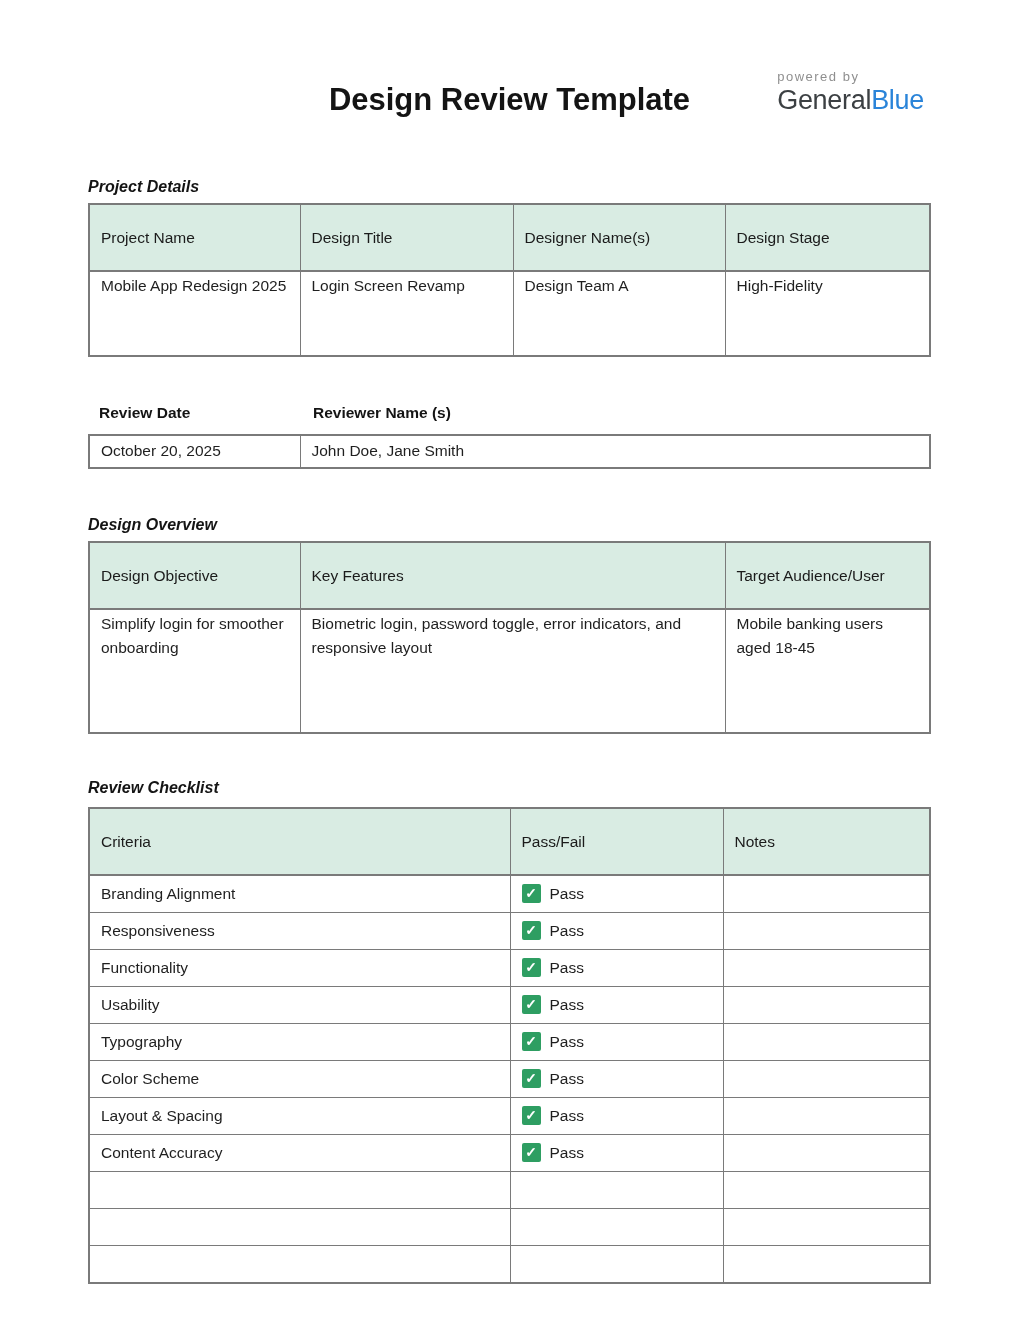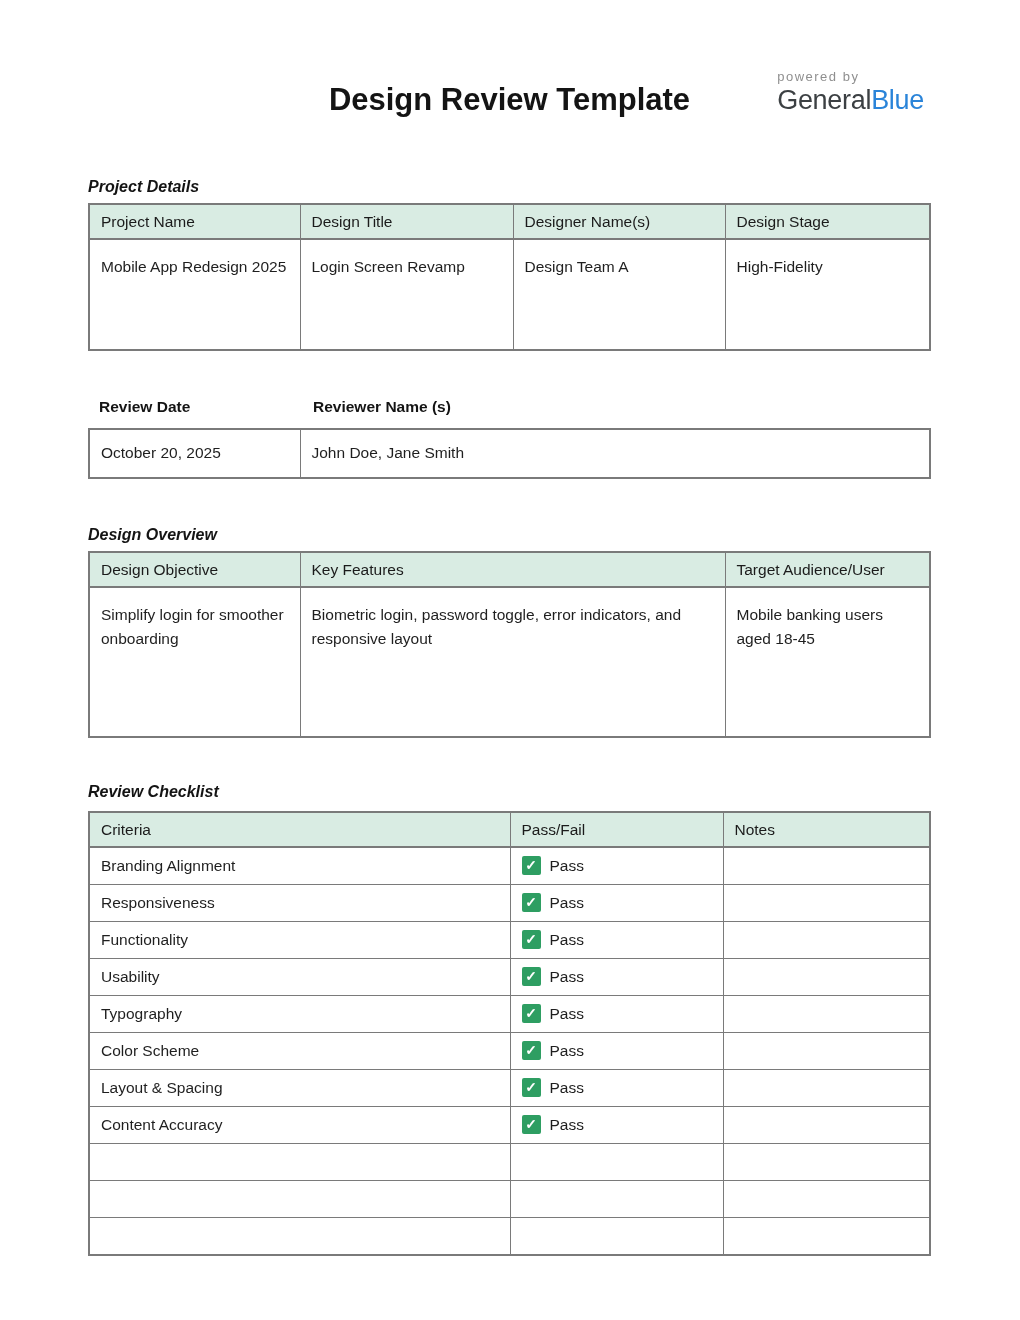--- a/index.html
+++ b/index.html
@@ -30,33 +30,33 @@
   .lbl-overview{margin-top:47px;}
   .lbl-checklist{margin-top:45px;}
 
   
   table{
     border-collapse:collapse;table-layout:fixed;width:843px;
     border:2px solid var(--border);
   }
   th,td{border:1px solid var(--border);font-size:15.5px;font-weight:400;text-align:left;}
   th{
-    background:var(--header-bg);height:33px;padding:0 11px;
+    background:var(--header-bg);height:33px;padding:16px 11px;
     border-bottom-width:2px;vertical-align:middle;color:#1b1b1b;
   }
-  td{padding:15px 11px;vertical-align:top;line-height:1.55;}
+  td{padding:2px 11px;vertical-align:top;line-height:1.55;}
 
   .tbl-project{margin-top:7px;}
   .tbl-project tbody td{height:79px;}
 
   .review-labels{display:flex;margin-top:47px;font-weight:bold;font-size:15.5px;color:#141414;}
   .review-labels .rl1{width:211px;padding-left:11px;box-sizing:border-box;}
   .review-labels .rl2{padding-left:14px;}
   .tbl-review{margin-top:12px;}
-  .tbl-review td{height:31px;vertical-align:middle;padding:8px 11px;}
+  .tbl-review td{height:31px;vertical-align:middle;padding:0 11px;}
 
   .tbl-overview{margin-top:7px;}
   .tbl-overview tbody td{height:118px;}
 
   .tbl-checklist{margin-top:10px;}
   .tbl-checklist tbody td{height:36px;vertical-align:middle;padding:0 11px;}
 
   .status{display:flex;align-items:center;gap:9px;}
   .checkbox{
     width:19px;height:19px;background:var(--check-green);color:#ffffff;

